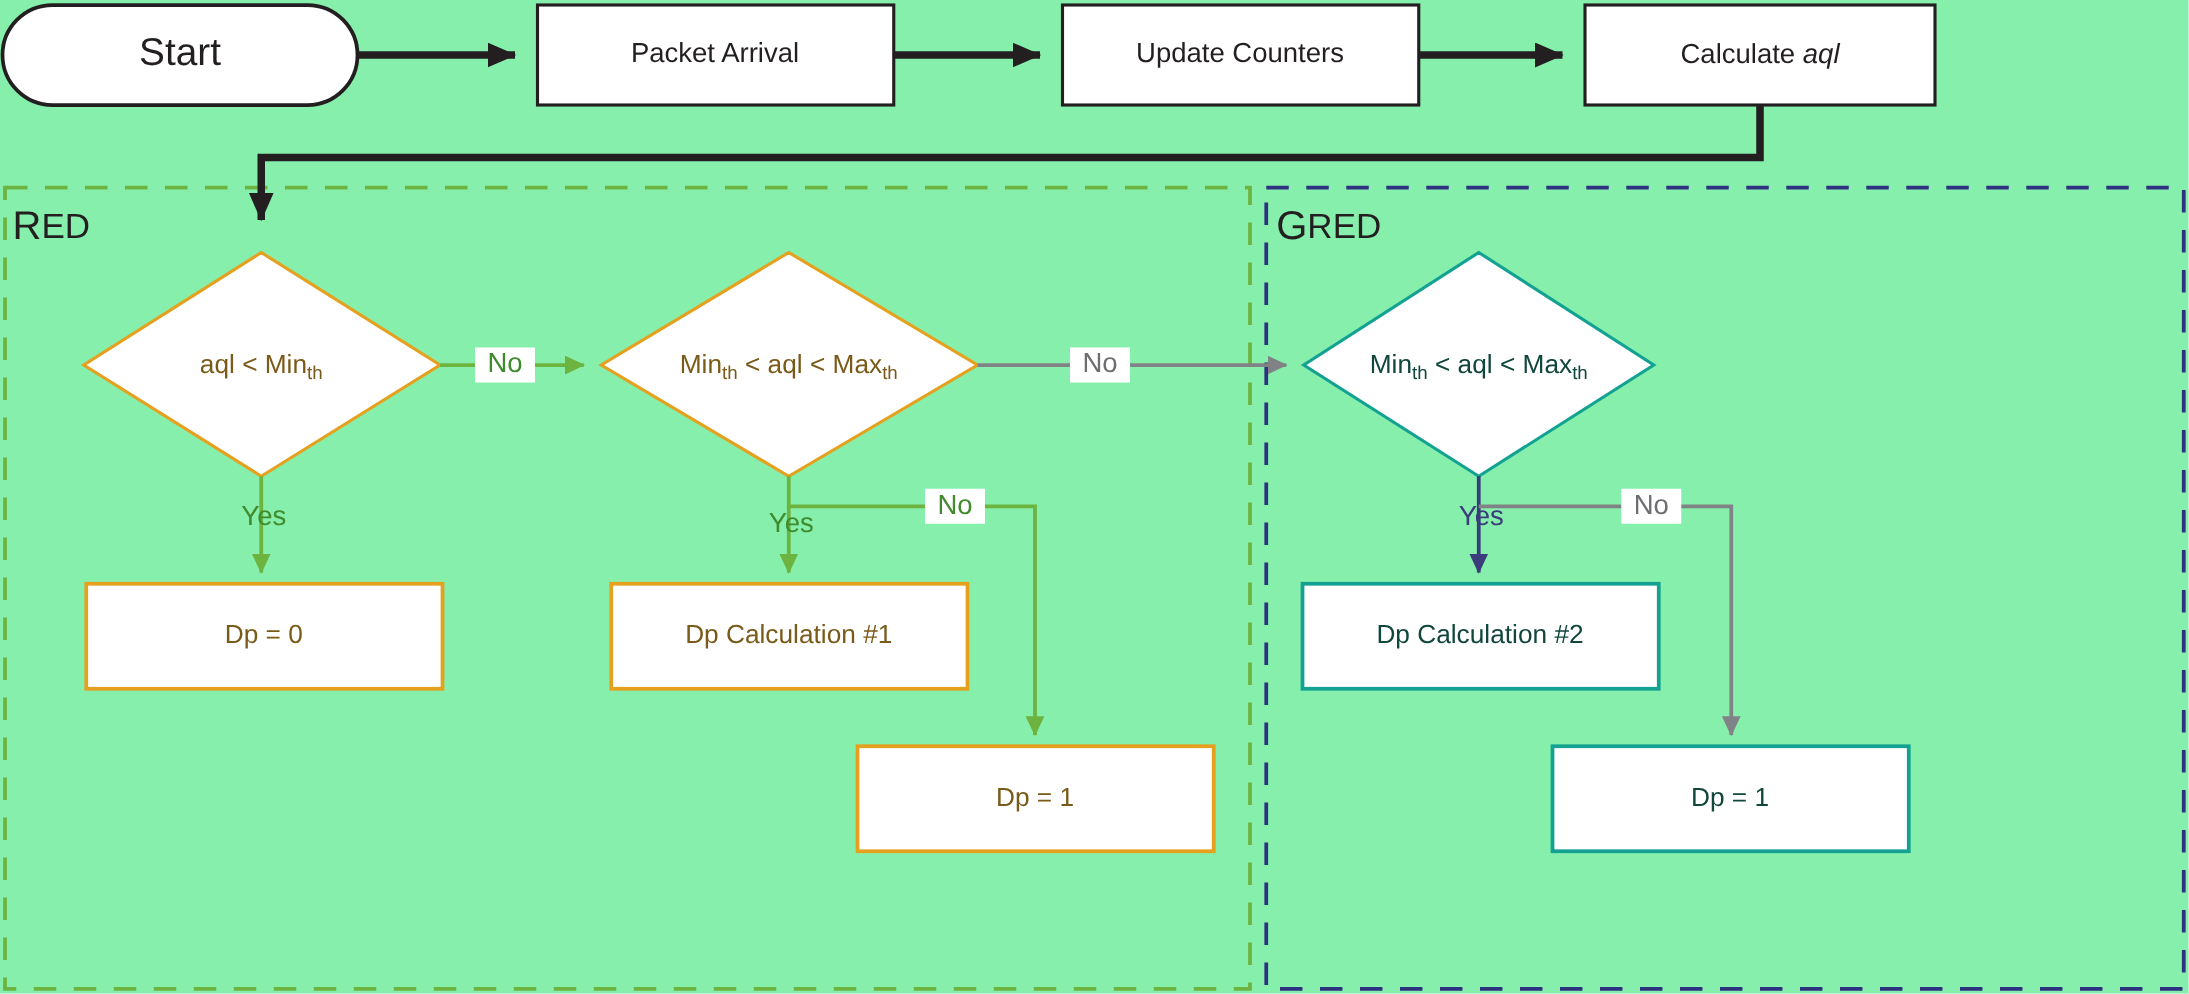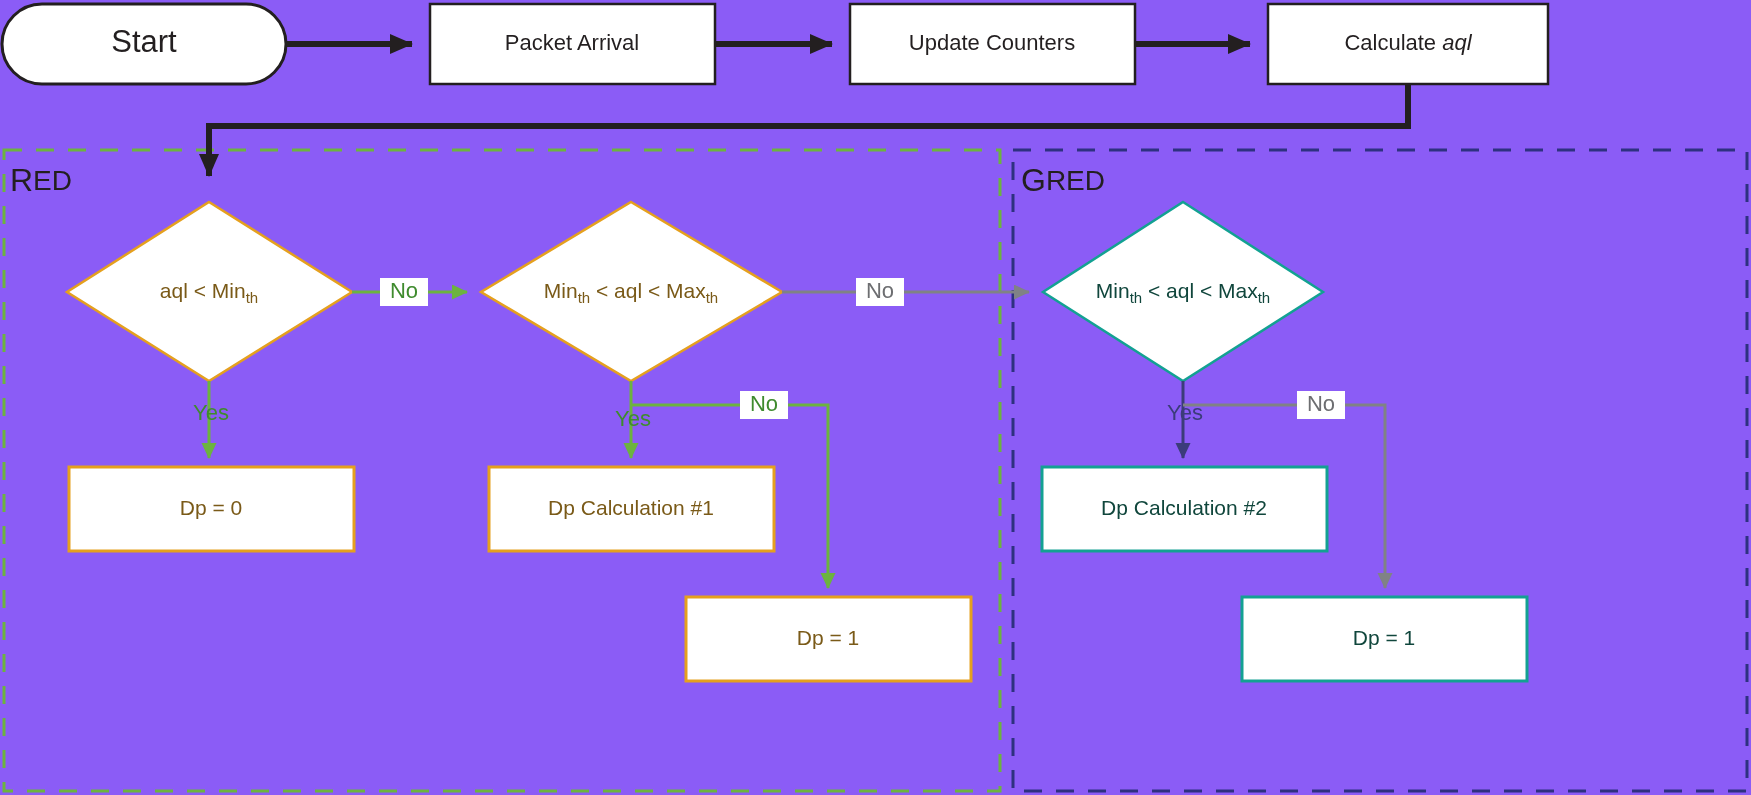--- a/index.html
+++ b/index.html
@@ -7,21 +7,21 @@
     padding: 0;
     background: #ffffff;
   }
   body {
     font-family: "Liberation Sans", sans-serif;
   }
   #stage {
     position: relative;
     width: 1751px;
     height: 795px;
-    background: #8b5cf6;
+    background: #86efac;
     overflow: hidden;
   }
   #stage svg {
     position: absolute;
     left: 0;
     top: 0;
   }
   .node-label {
     font-family: "Liberation Sans", sans-serif;
     text-anchor: middle;

